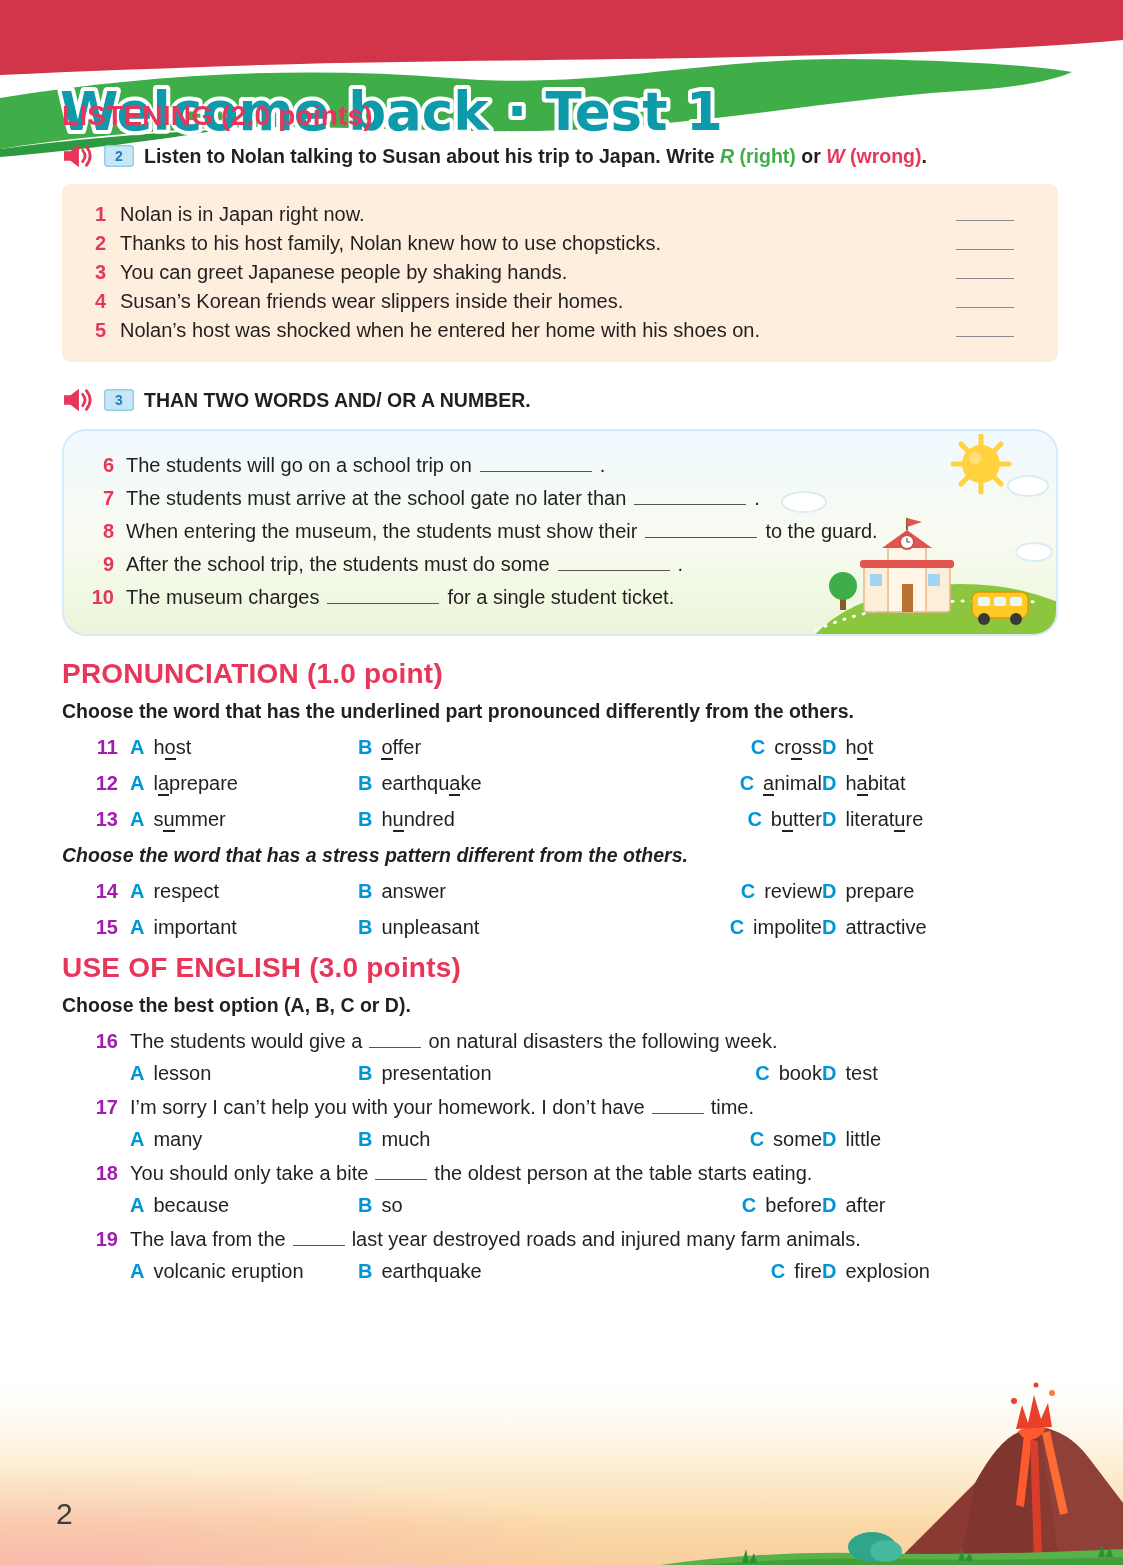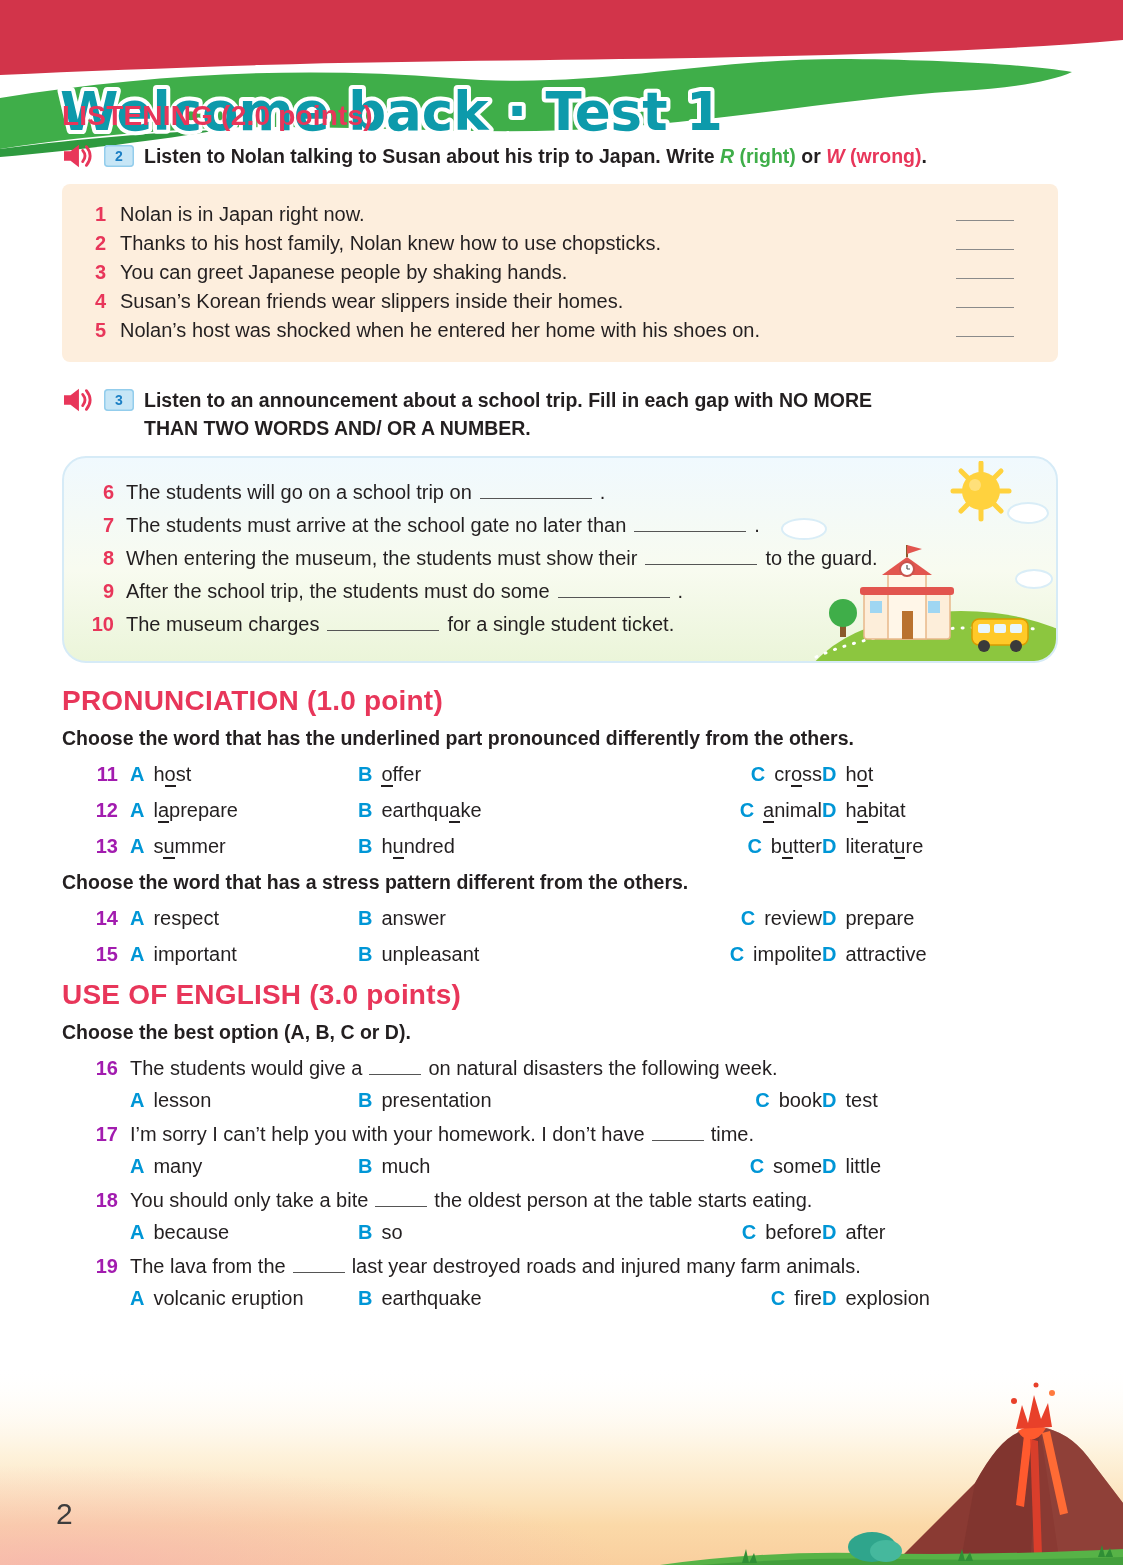--- a/index.html
+++ b/index.html
@@ -31,21 +31,21 @@
     background:linear-gradient(180deg,#f0f9fe 0%,#f8fbf0 55%,#ebf5d9 100%);
     padding:13px 30px 15px 20px;margin-bottom:22px;}
   .scene-svg{position:absolute;right:0;bottom:0;width:280px;height:200px;z-index:0;pointer-events:none;}
   .s-item{position:relative;z-index:1;display:flex;align-items:baseline;font-size:20px;margin:10px 0;}
   .s-item .num{width:30px;text-align:right;font-weight:bold;color:#e8365a;margin-right:12px;flex:0 0 auto;}
 
   .blank{display:inline-block;width:112px;border-bottom:1.6px solid #555;height:14px;margin:0 8px;}
   .blank.small{width:52px;margin:0 7px;}
 
   .instr{font-size:19.5px;font-weight:bold;margin:0 0 13px 0;}
-  .instr.mt{margin-top:0;}
+  .instr.mt{margin-top:0;font-style:italic;}
 
   .q-row{display:flex;align-items:baseline;font-size:20px;margin:0 0 13px 0;}
   .qnum{width:56px;text-align:right;font-weight:bold;color:#a21caf;margin-right:12px;flex:0 0 auto;}
   .col{flex:0 0 auto;}
   .col.a{width:228px;} .col.b{width:230px;} .col.c{width:234px;text-align:right;} .col.d{flex:1;}
   .letter{font-weight:bold;color:#0096d6;margin-right:9px;}
   .u{border-bottom:2px solid #231f20;}
 
   .q-line{display:flex;align-items:baseline;font-size:20px;margin:0 0 9px 0;}
   .q-line .qtext{flex:1;}
@@ -148,21 +148,20 @@
   </div>
 
   <div class="task-head">
     <svg class="speaker" viewBox="0 0 34 30">
       <path d="M2,10 L9,10 L18,3 L18,27 L9,20 L2,20 Z" fill="#e8365a"></path>
       <path d="M22,9 Q27,15 22,21" stroke="#e8365a" stroke-width="3" fill="none" stroke-linecap="round"></path>
       <path d="M26,5 Q34,15 26,25" stroke="#e8365a" stroke-width="3" fill="none" stroke-linecap="round"></path>
     </svg>
     <span class="track-badge">3</span>
     <span class="task-instr">
-      <span style="display:block">Listen to an announcement about a school trip. Fill in each gap with NO MORE</span>
       <span style="display:block">THAN TWO WORDS AND/ OR A NUMBER.</span>
     </span>
   </div>
 
   <div class="panel panel-scene">
     <svg class="scene-svg" viewBox="0 0 280 200" preserveAspectRatio="xMaxYMax meet">
       <g>
         <g stroke="#ffd23e" stroke-width="5" stroke-linecap="round">
           <line x1="205" y1="2" x2="205" y2="12"></line>
           <line x1="205" y1="48" x2="205" y2="58"></line>

